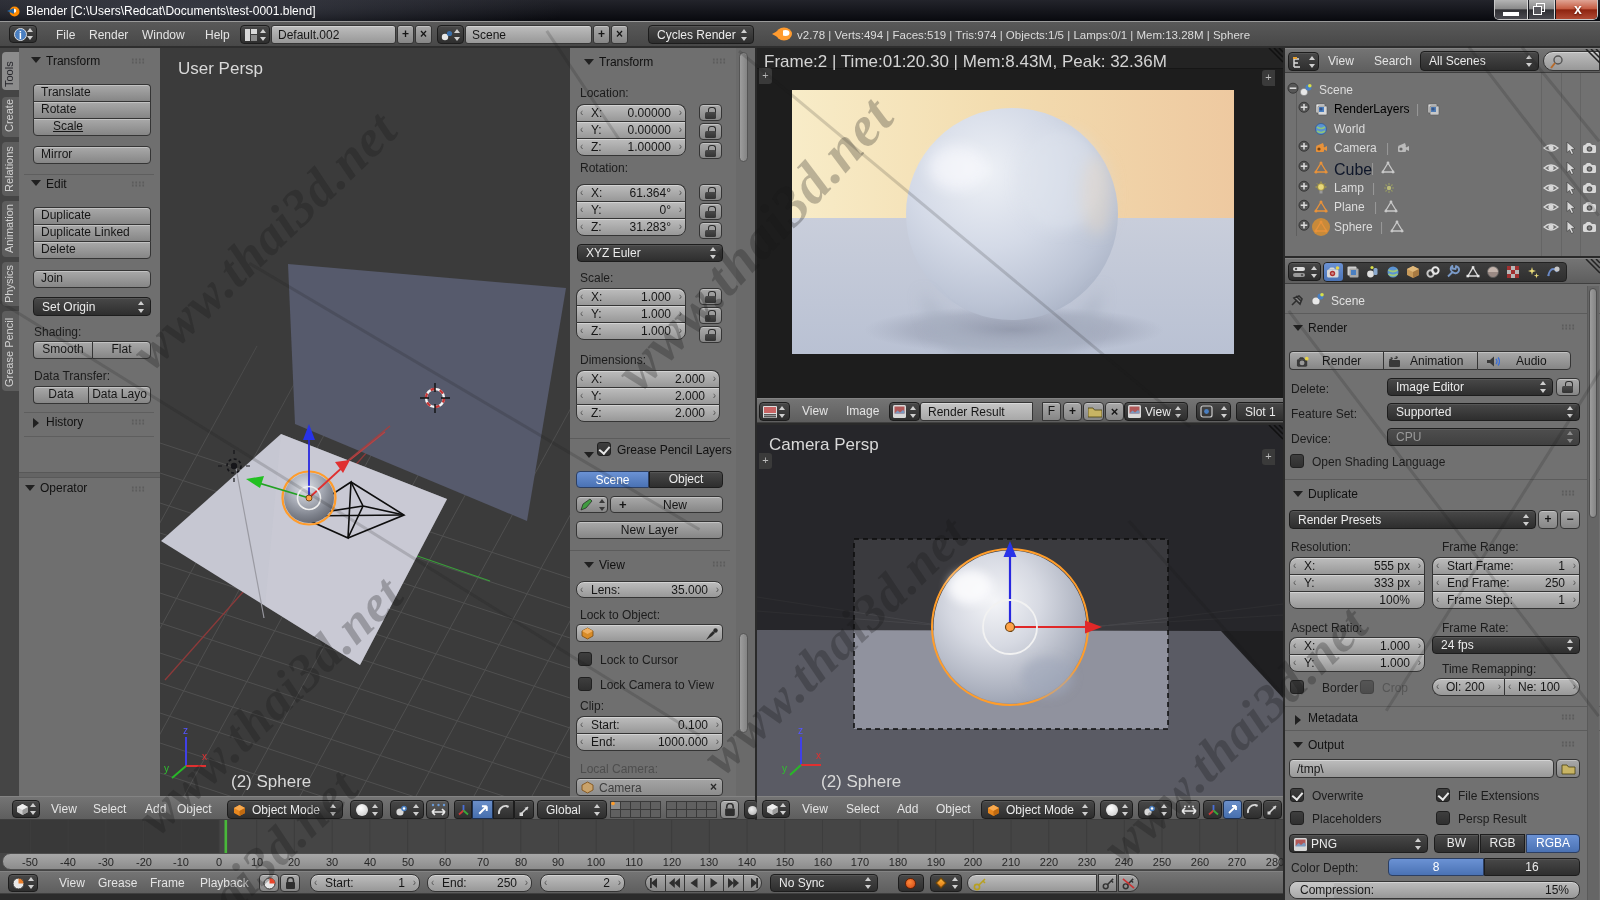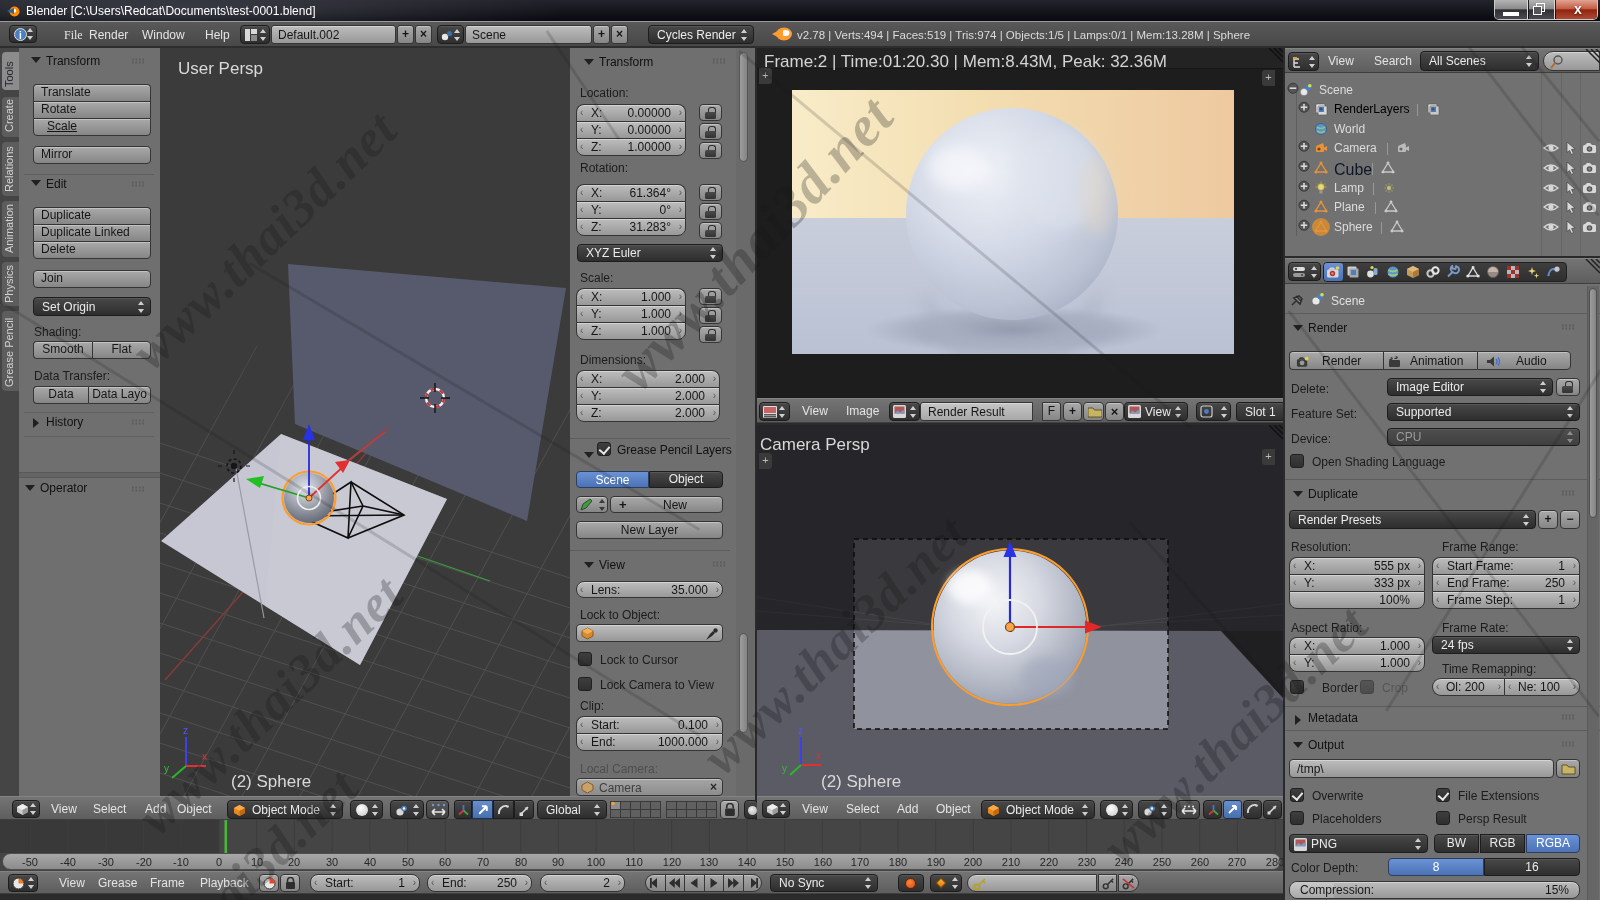--- a/index.html
+++ b/index.html
@@ -68,21 +68,21 @@
     <div class="abs" style="left:76px;top:2px;width:14px;height:14px;color:#fff;font-size:14px;font-weight:bold;line-height:14px;text-align:center;text-shadow:0 1px 2px #5a1000;">x</div>
   </div>
   <div class="abs" style="left:0;top:21px;width:1600px;height:1px;background:#9a9a9a;"></div>
 </div>
 
 <div class="abs" style="left:0;top:22px;width:1600px;height:26px;background:linear-gradient(#595959,#484848);border-bottom:2px solid #2e2e2e;">
   <div class="dd" style="left:9px;top:3px;width:28px;height:18px;">
         <span style="position:absolute;left:4px;top:2px;width:13px;height:13px;border-radius:50%;background:#4a7fc1;border:1px solid #ddd;color:#fff;font-size:10px;font-weight:bold;text-align:center;line-height:13px;">i</span>
         <span class="ud" style="right:2px;"></span>
       </div>
-  <div class="mtxt" style="left:64px;top:6px;font-family:Liberation Serif, serif;">File</div>
+  <div class="mtxt" style="left:56px;top:6px;">File</div>
   <div class="mtxt" style="left:89px;top:6px;">Render</div>
   <div class="mtxt" style="left:142px;top:6px;">Window</div>
   <div class="mtxt" style="left:205px;top:6px;">Help</div>
   <div class="dd" style="left:240px;top:3px;width:30px;height:19px;">
         <svg class="abs" style="left:3px;top:2px;" width="14" height="14" viewBox="0 0 14 14">
           <rect x="1" y="1" width="5" height="12" fill="#d8d8d8"></rect>
           <rect x="7" y="1" width="6" height="5" fill="#d8d8d8"></rect>
           <rect x="7" y="7" width="6" height="6" fill="#8a8a8a"></rect>
         </svg>
         <span class="ud" style="right:2px;"></span>
@@ -131,21 +131,21 @@
   <div class="abs" style="left:3px;top:253px;font-size:11px;color:#d2d2d2;transform:rotate(-90deg);transform-origin:0 0;white-space:nowrap;">Animation</div>
   <div class="abs" style="left:3px;top:303px;font-size:11px;color:#d2d2d2;transform:rotate(-90deg);transform-origin:0 0;white-space:nowrap;">Physics</div>
   <div class="abs" style="left:3px;top:387px;font-size:11px;color:#d2d2d2;transform:rotate(-90deg);transform-origin:0 0;white-space:nowrap;">Grease Pencil</div>
 
   <div class="abs" style="left:19px;top:48px;width:141px;height:748px;background:#6f6f6f;"></div>
   <div class="tri" style="left:31px;top:57px;"></div>
   <div class="phdr" style="left:46px;top:54px;">Transform</div>
   <div class="dots" style="left:131px;top:58px;"></div>
   <div class="b" style="left:33px;top:84px;width:118px;height:17px;border-radius:4px 4px 0 0;border-bottom:none;text-align:left;"><span style="margin-left:7px;">Translate</span></div>
   <div class="b" style="left:33px;top:101px;width:118px;height:17px;border-radius:0;border-bottom:none;text-align:left;"><span style="margin-left:7px;">Rotate</span></div>
-  <div class="b" style="left:33px;top:118px;width:118px;height:18px;border-radius:0 0 4px 4px;text-align:left;"><span style="margin-left:13px;text-decoration:underline;">Scale</span></div>
+  <div class="b" style="left:33px;top:118px;width:118px;height:18px;border-radius:0 0 4px 4px;text-align:left;"><span style="margin-left:19px;text-decoration:underline;">Scale</span></div>
   <div class="b" style="left:33px;top:146px;width:118px;height:18px;text-align:left;"><span style="margin-left:7px;">Mirror</span></div>
   <div class="abs" style="left:24px;top:174px;width:130px;height:1px;background:#5e5e5e;"></div>
   <div class="tri" style="left:31px;top:180px;"></div>
   <div class="phdr" style="left:46px;top:177px;">Edit</div>
   <div class="dots" style="left:131px;top:181px;"></div>
   <div class="b" style="left:33px;top:207px;width:118px;height:17px;border-radius:4px 4px 0 0;border-bottom:none;text-align:left;"><span style="margin-left:7px;">Duplicate</span></div>
   <div class="b" style="left:33px;top:224px;width:118px;height:17px;border-radius:0;border-bottom:none;text-align:left;"><span style="margin-left:7px;">Duplicate Linked</span></div>
   <div class="b" style="left:33px;top:241px;width:118px;height:18px;border-radius:0 0 4px 4px;text-align:left;"><span style="margin-left:7px;">Delete</span></div>
   <div class="b" style="left:33px;top:270px;width:118px;height:18px;text-align:left;"><span style="margin-left:7px;">Join</span></div>
   <div class="dd" style="left:33px;top:297px;width:118px;height:19px;">
@@ -605,21 +605,21 @@
 
     <g font-size="10">
       <path d="M44 312 L44 340" stroke="#4040e8" stroke-width="2"></path>
       <path d="M44 340 L64 340" stroke="#e03030" stroke-width="2"></path>
       <path d="M44 340 L33 350" stroke="#28b828" stroke-width="2"></path>
       <text x="41" y="309" fill="#5555ff">z</text>
       <text x="25" y="347" fill="#2ec22e">y</text>
       <text x="59" y="334" fill="#e03030">x</text>
     </g>
   </svg>
-  <div class="ltxt" style="left:3px;top:10px;">Camera Persp</div>
+  <div class="ltxt" style="left:12px;top:10px;">Camera Persp</div>
   <div class="ltxt" style="left:64px;top:347px;">(2) Sphere</div>
   <div class="abs" style="left:2px;top:28px;width:13px;height:16px;background:#3a3a3a;border-radius:0 3px 3px 0;color:#bbb;font-size:11px;text-align:center;line-height:15px;">+</div>
   <div class="abs" style="left:505px;top:24px;width:13px;height:16px;background:#3a3a3a;border-radius:3px 0 0 3px;color:#bbb;font-size:11px;text-align:center;line-height:15px;">+</div>
   <svg class="abs" style="left:508px;top:0px;" width="18" height="18">
           <path d="M4 0 L18 14 M9 0 L18 9 M14 0 L18 4" stroke="#111" stroke-width="1.5"></path>
         </svg>
 </div>
 </div>
 <div id="headers3d">
 

